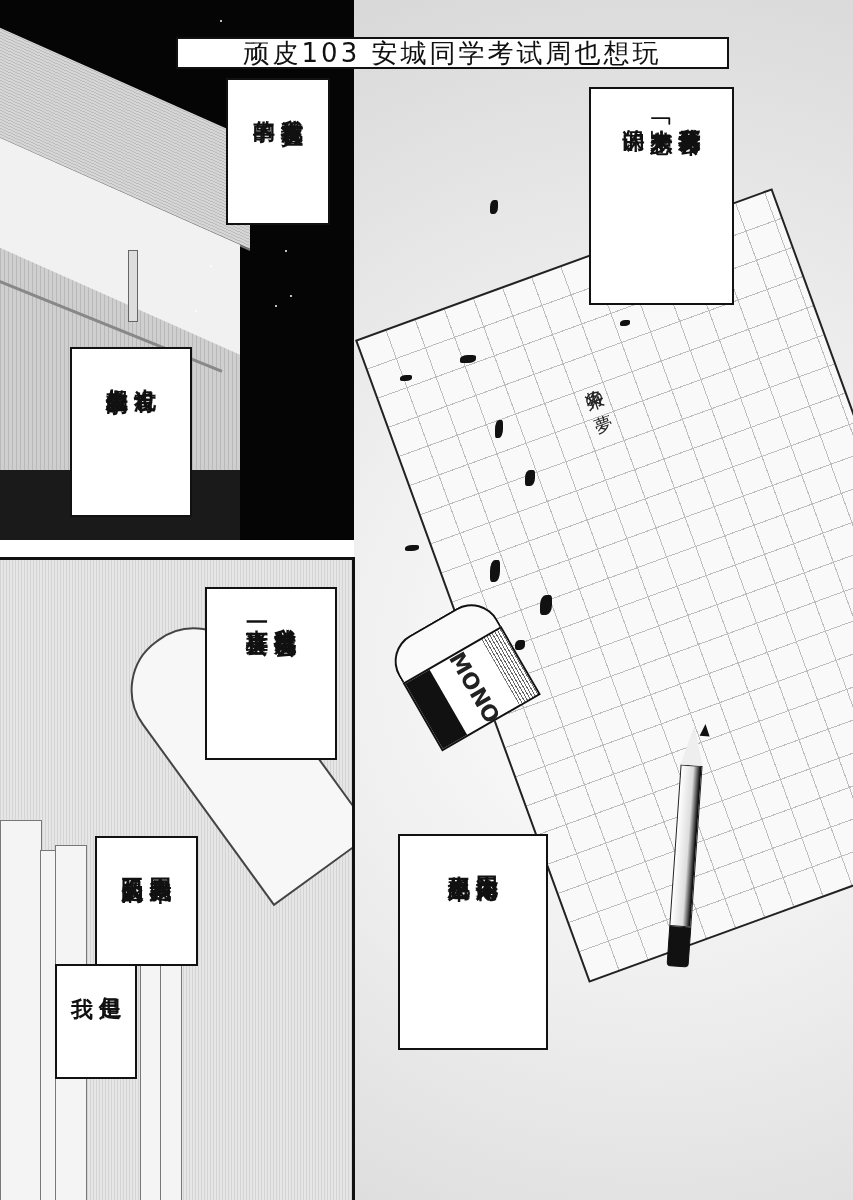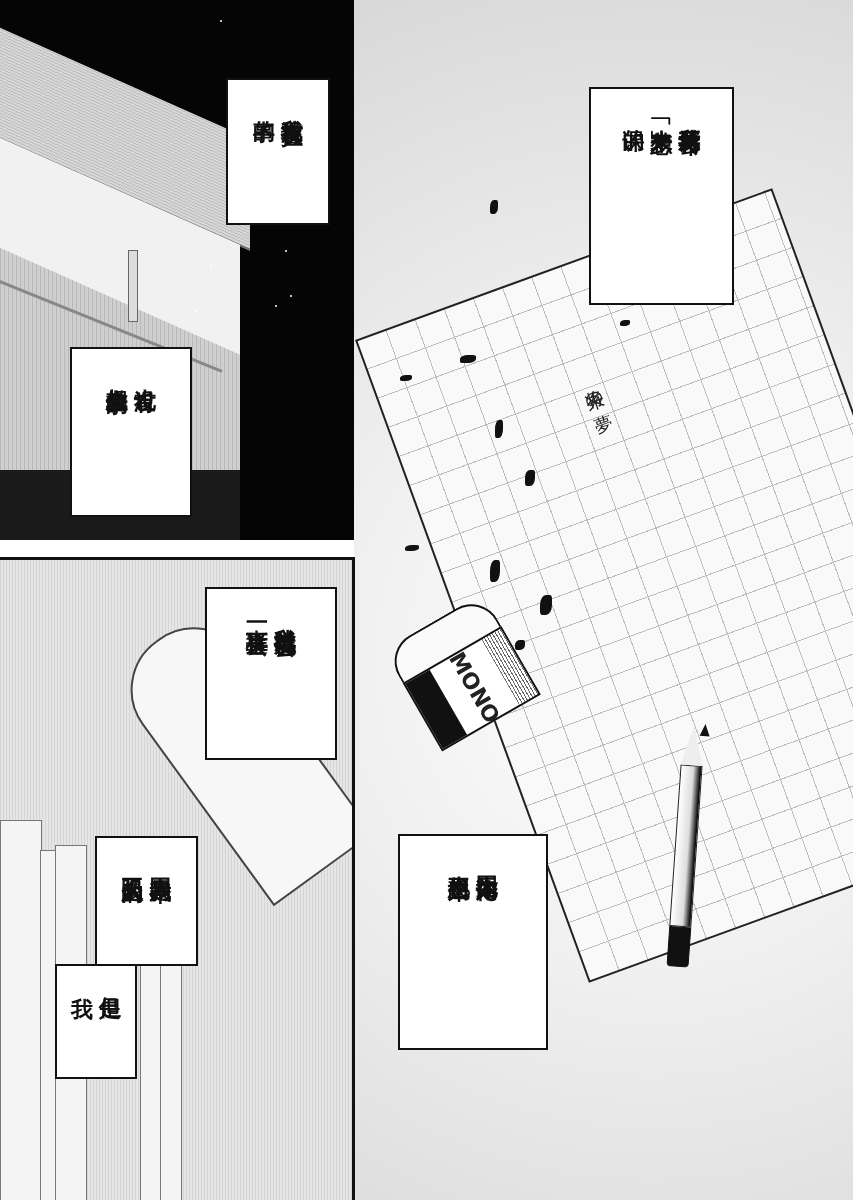--- a/index.html
+++ b/index.html
@@ -111,20 +111,21 @@
 
   <div class="panel-interior">
     <div class="light-fixture"></div>
     <div class="shelf" style="left:0;top:260px;width:40px;height:383px;"></div>
     <div class="shelf" style="left:40px;top:290px;width:14px;height:353px;"></div>
     <div class="shelf" style="left:55px;top:285px;width:30px;height:358px;"></div>
     <div class="shelf" style="left:140px;top:360px;width:20px;height:283px;"></div>
     <div class="shelf" style="left:160px;top:380px;width:20px;height:263px;"></div>
   </div>
 
+  <div class="title-banner">顽皮103 安城同学考试周也想玩</div>
 
   <div class="caption" style="left:226px;top:78px;width:104px;height:147px;">
     <div class="caption-text" style="white-space:pre;">我没有擅长
 的事</div>
   </div>
 
   <div class="caption" style="left:589px;top:87px;width:145px;height:218px;">
     <div class="caption-text" style="white-space:pre;">我讨厌要公布
 「未来梦想」
 的课</div>

